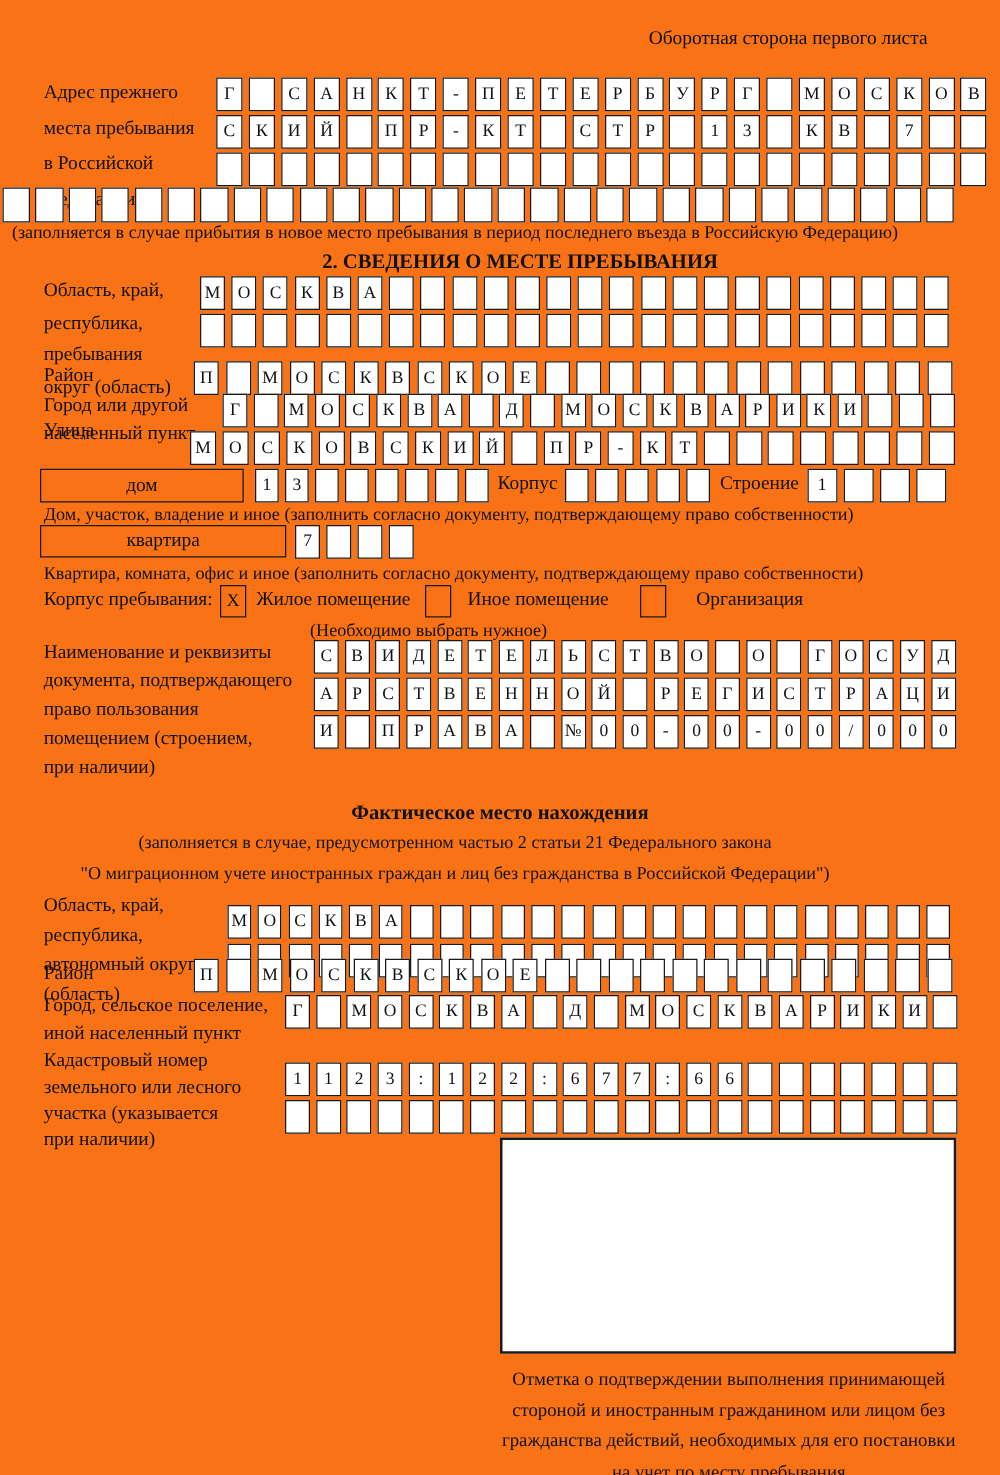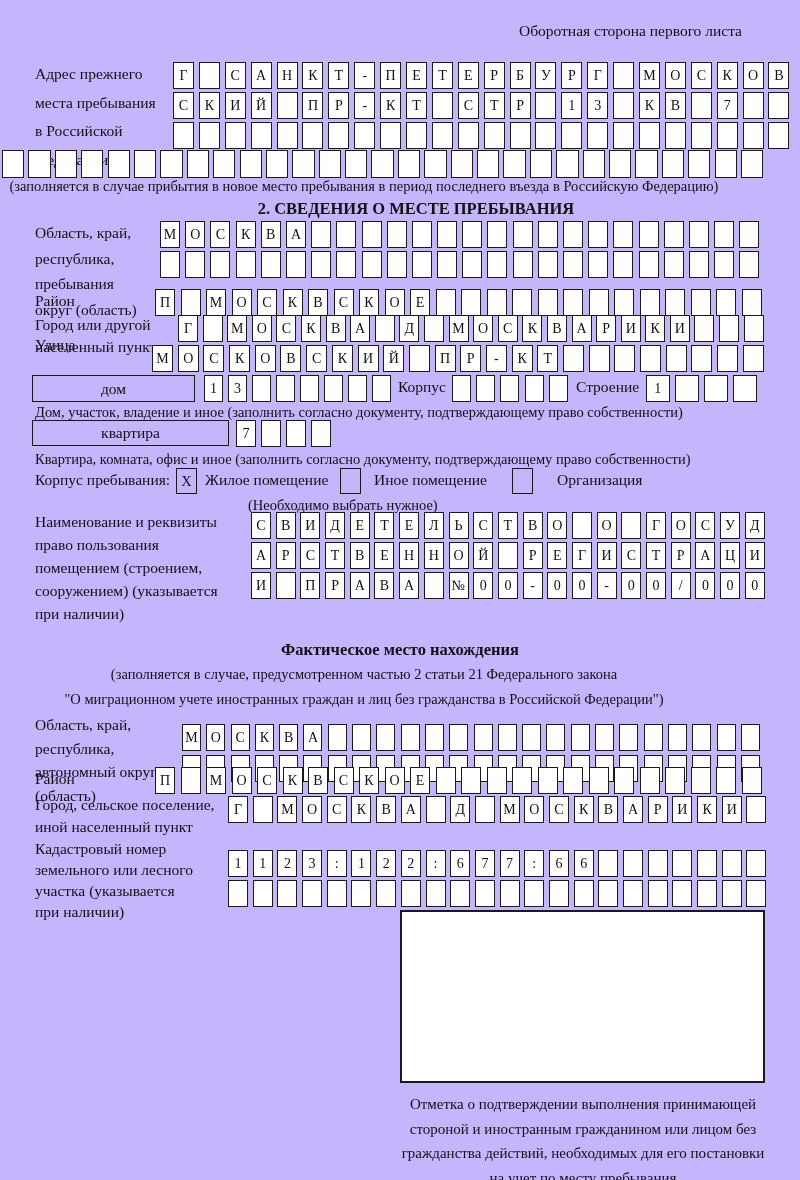--- a/index.html
+++ b/index.html
@@ -1,16 +1,16 @@
 <!DOCTYPE html>
 <html><head>
 <meta charset="utf-8">
 <style>
   html,body{margin:0;padding:0;background:#fff;}
-  #page{position:relative;width:800px;height:1180px;background:#c4b5fd;
+  #page{position:relative;width:800px;height:1180px;background:#f97316;
         font-family:"Liberation Serif","DejaVu Serif",serif;color:#111;overflow:hidden;}
   .abs{position:absolute;}
   .lbl{font-size:15.5px;white-space:nowrap;}
   .small{font-size:14.5px;white-space:nowrap;}
   .title{left:0;width:800px;text-align:center;font-weight:bold;font-size:16.5px;}
   .center{left:0;width:728px;text-align:center;}
   .cellrow{position:absolute;display:flex;gap:var(--g,5px);}
   .cellrow .cell{flex:0 0 var(--cw,20px);width:var(--cw,20px);height:var(--ch,27px);
         border:1.6px solid #1a1a1a;box-sizing:border-box;background:#fff;
         display:flex;align-items:center;justify-content:center;
@@ -339,23 +339,23 @@
   <div class="chk" style="left:176px;top:468px;">X</div>
   <div class="abs lbl" style="left:205px;top:471px;">Жилое помещение</div>
   <div class="chk" style="left:340px;top:468px;"></div>
   <div class="abs lbl" style="left:374px;top:471px;">Иное помещение</div>
   <div class="chk" style="left:512px;top:468px;"></div>
   <div class="abs lbl" style="left:557px;top:471px;">Организация</div>
   <div class="abs small" style="left:248px;top:497px;">(Необходимо выбрать нужное)</div>
 
   <div class="abs" style="left:35px;top:510px;">
     <div class="lbl" style="line-height:23px;">Наименование и реквизиты</div>
+    <div class="lbl" style="line-height:23px;">документа, подтверждающего</div>
     <div class="lbl" style="line-height:23px;">право пользования</div>
     <div class="lbl" style="line-height:23px;">помещением (строением,</div>
-    <div class="lbl" style="line-height:23px;">сооружением) (указывается</div>
     <div class="lbl" style="line-height:23px;">при наличии)</div>
   </div>
   <div class="cellrow" style="left:251px;top:512px;--cw:20px;--g:4.7px;">
       <div class="cell">С</div>
       <div class="cell">В</div>
       <div class="cell">И</div>
       <div class="cell">Д</div>
       <div class="cell">Е</div>
       <div class="cell">Т</div>
       <div class="cell">Е</div>

